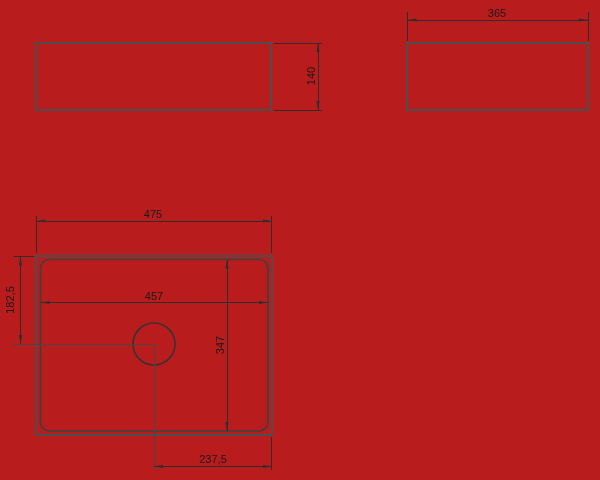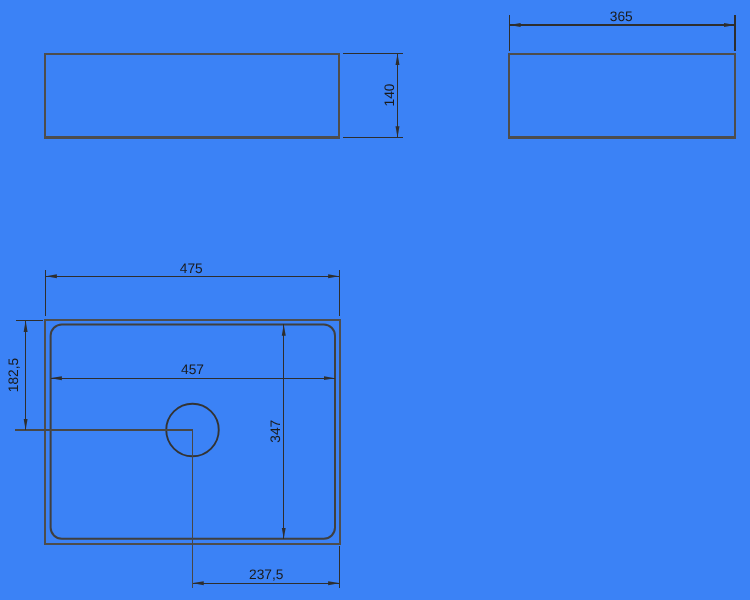--- a/index.html
+++ b/index.html
@@ -4,21 +4,21 @@
 <style>
   html, body {
     margin: 0;
     padding: 0;
     background: #ffffff;
   }
   .stage {
     position: relative;
     width: 600px;
     height: 480px;
-    background: #3b82f6;
+    background: #b91c1c;
     overflow: hidden;
   }
   svg { display: block; }
   .obj  { fill: none; stroke: #4d4d4d; stroke-width: 2;   shape-rendering: crispEdges; }
   .obj2 { fill: none; stroke: #3f3f3f; stroke-width: 1.6; }
   .hole { fill: none; stroke: #333333; stroke-width: 1.5; }
   .ext  { stroke: #2e2e2e; stroke-width: 1; fill: none; shape-rendering: crispEdges; }
   .dln  { stroke: #2e2e2e; stroke-width: 1; fill: none; shape-rendering: crispEdges; }
   .cln  { stroke: #474747; stroke-width: 1; fill: none; shape-rendering: crispEdges; }
   .dtx  {

